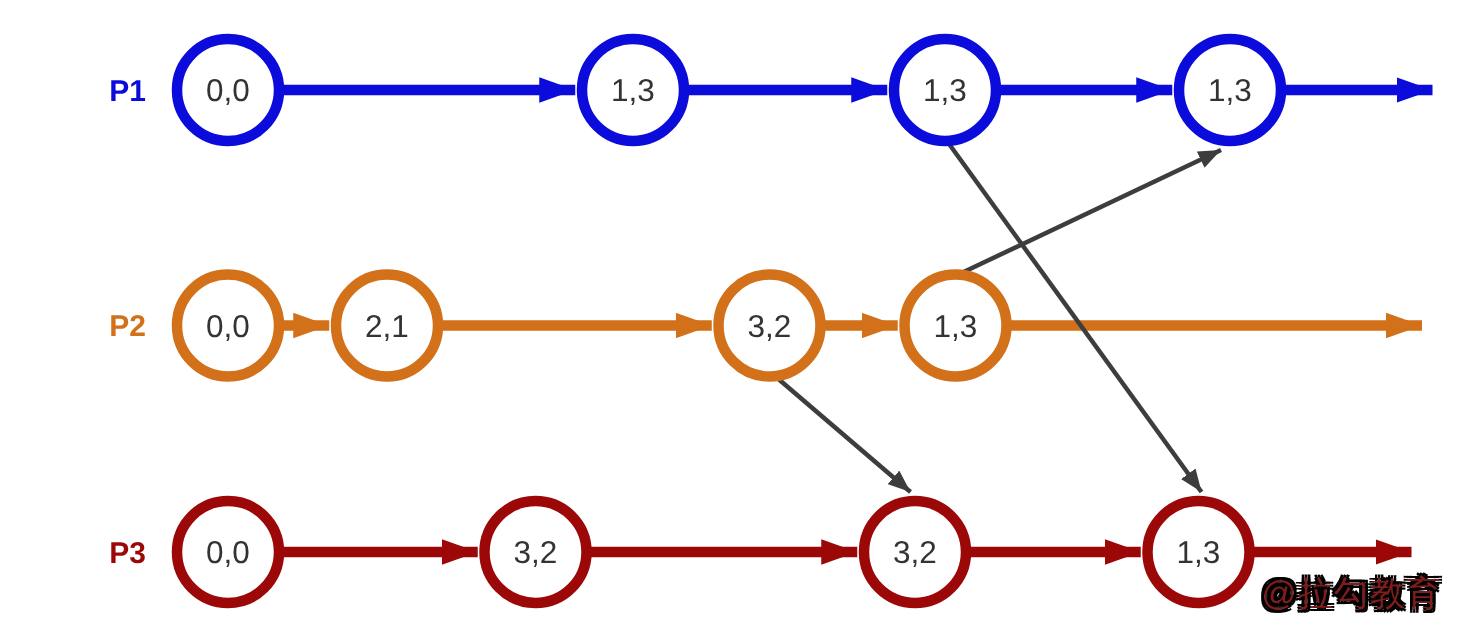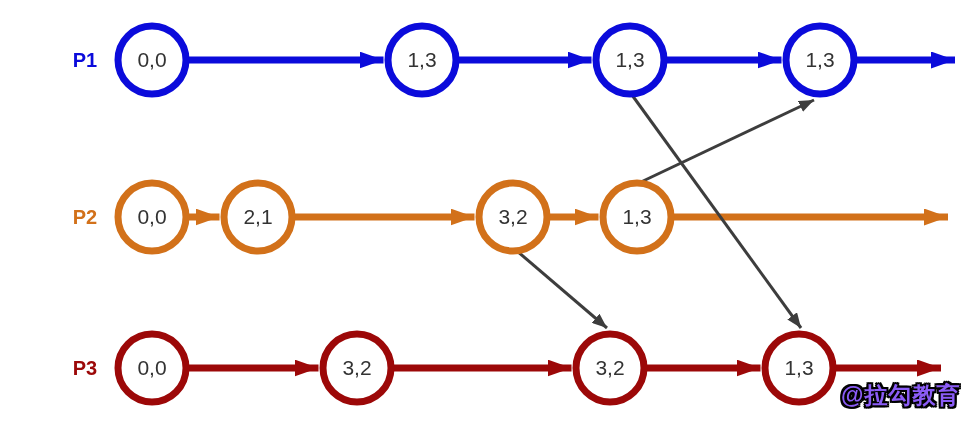--- a/index.html
+++ b/index.html
@@ -11,23 +11,23 @@
     overflow: hidden;
     font-family: "Liberation Sans", sans-serif;
   }
   svg { display: block; position: absolute; left: 0; top: 0; }
   svg text { font-family: "Liberation Sans", sans-serif; }
   .watermark {
     position: absolute;
     left: 841px;
     top: 380px;
     font-size: 23px;
-    font-weight: bold;
+    font-weight: normal;
     letter-spacing: 1px;
-    color: #8b5cf6;
+    color: #7f1d1d;
     text-shadow:
       -2px -2px 0 #000, 2px -2px 0 #000,
       -2px 2px 0 #000, 2px 2px 0 #000,
       0 -2px 0 #000, 0 2px 0 #000,
       -2px 0 0 #000, 2px 0 0 #000;
     white-space: nowrap;
   }
 </style>
 </head>
 <body>

